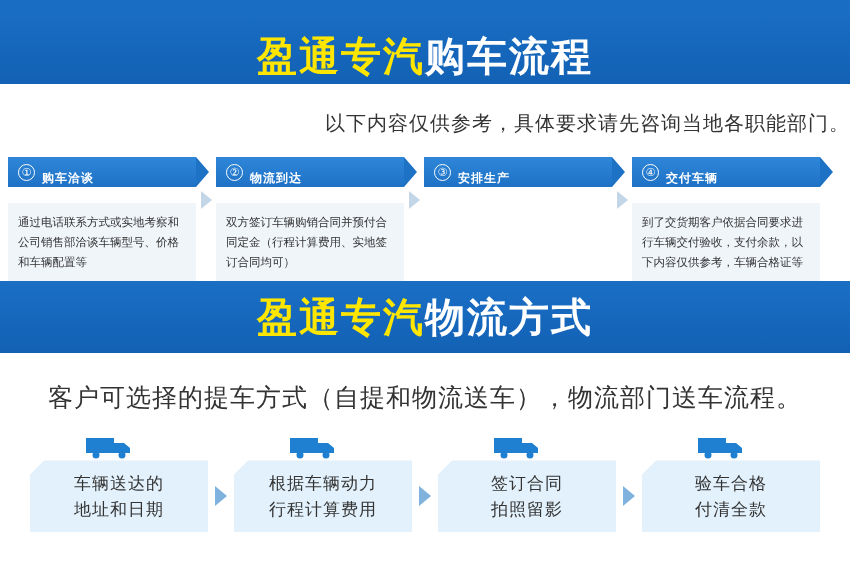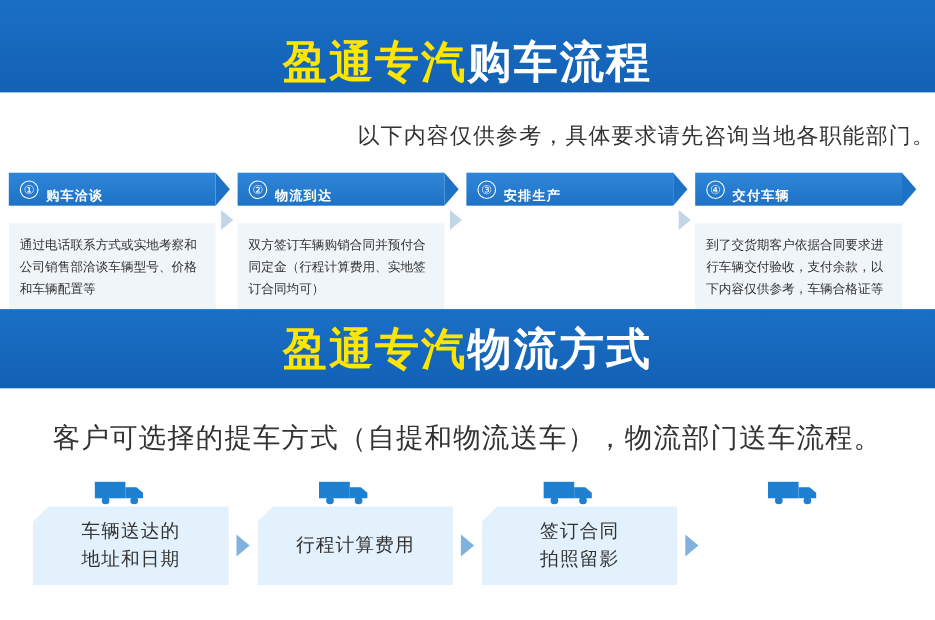--- a/index.html
+++ b/index.html
@@ -297,20 +297,21 @@
   <div class="lcard">
     <div class="truck-wrap">
       <svg width="46" height="24" viewBox="0 0 46 24">
         <rect x="0" y="2" width="28" height="15" fill="#1f7fd0"></rect>
         <path d="M28 7 L38 7 L44 12 L44 17 L28 17 Z" fill="#1f7fd0"></path>
         <circle cx="10" cy="19" r="3.5" fill="#1f7fd0"></circle>
         <circle cx="36" cy="19" r="3.5" fill="#1f7fd0"></circle>
       </svg>
     </div>
     <div class="lbox">
+      <div class="lbox-line">根据车辆动力</div>
       <div class="lbox-line">行程计算费用</div>
     </div>
   </div>
   <div class="l-gap">
       <div class="l-chev"></div>
     </div>
 
   <div class="lcard">
     <div class="truck-wrap">
       <svg width="46" height="24" viewBox="0 0 46 24">
@@ -331,15 +332,19 @@
 
   <div class="lcard">
     <div class="truck-wrap">
       <svg width="46" height="24" viewBox="0 0 46 24">
         <rect x="0" y="2" width="28" height="15" fill="#1f7fd0"></rect>
         <path d="M28 7 L38 7 L44 12 L44 17 L28 17 Z" fill="#1f7fd0"></path>
         <circle cx="10" cy="19" r="3.5" fill="#1f7fd0"></circle>
         <circle cx="36" cy="19" r="3.5" fill="#1f7fd0"></circle>
       </svg>
     </div>
+    <div class="lbox">
+      <div class="lbox-line">验车合格</div>
+      <div class="lbox-line">付清全款</div>
+    </div>
   </div>
 
 </div>
 
 </body></html>

